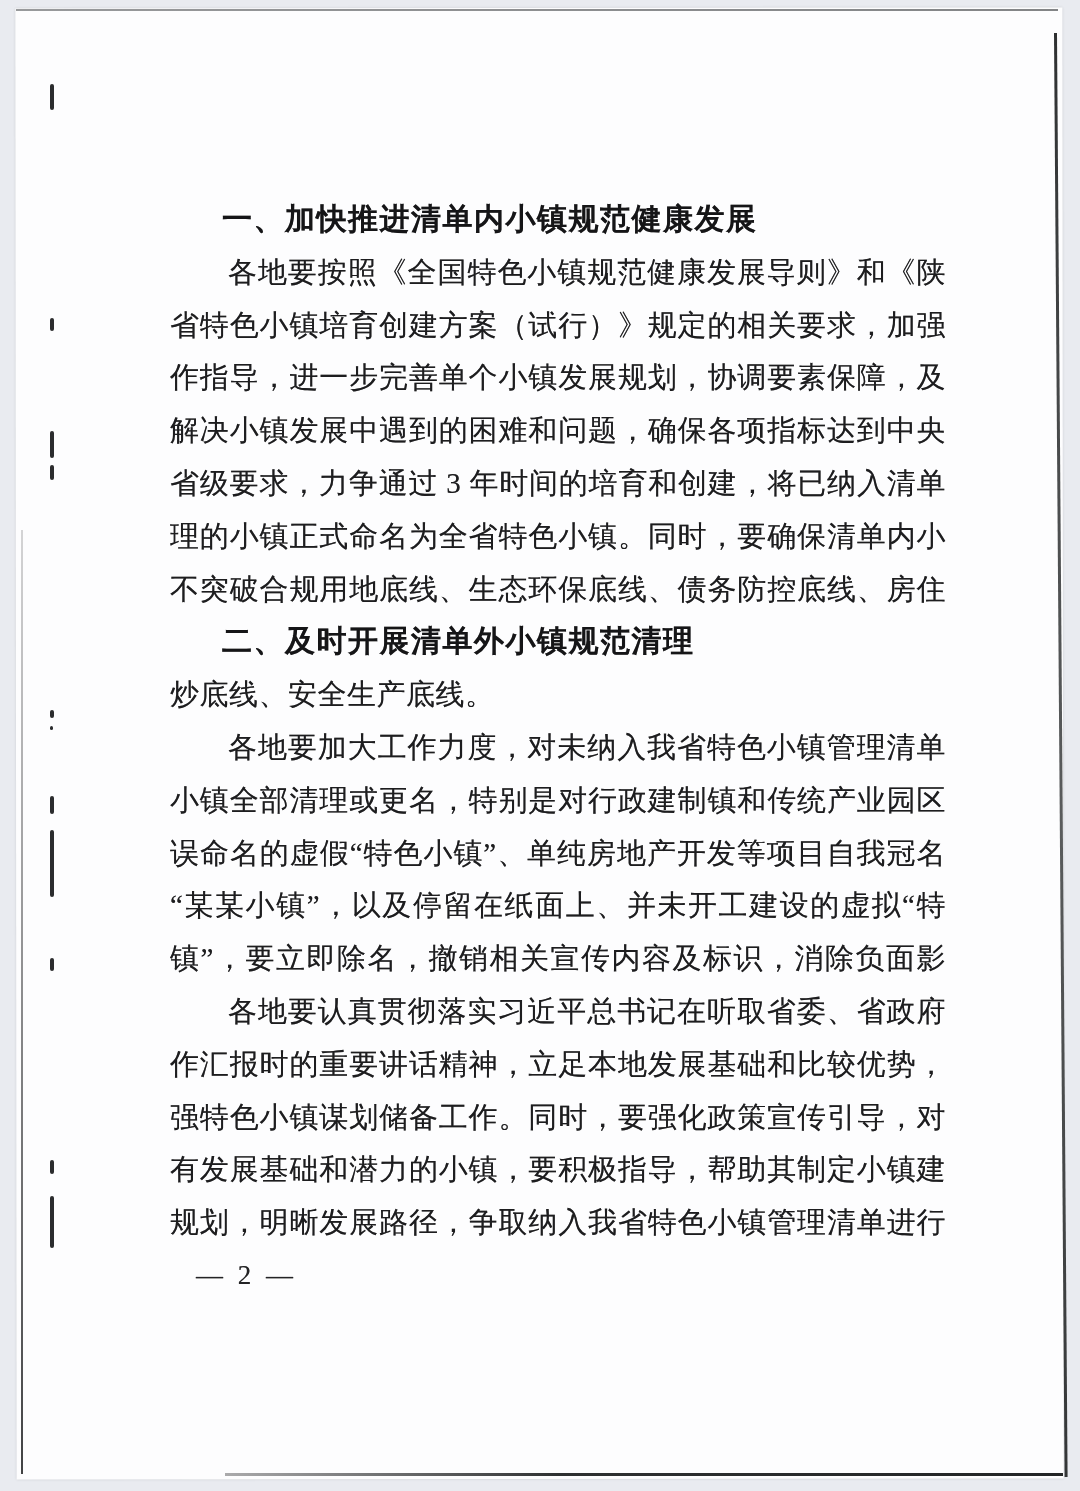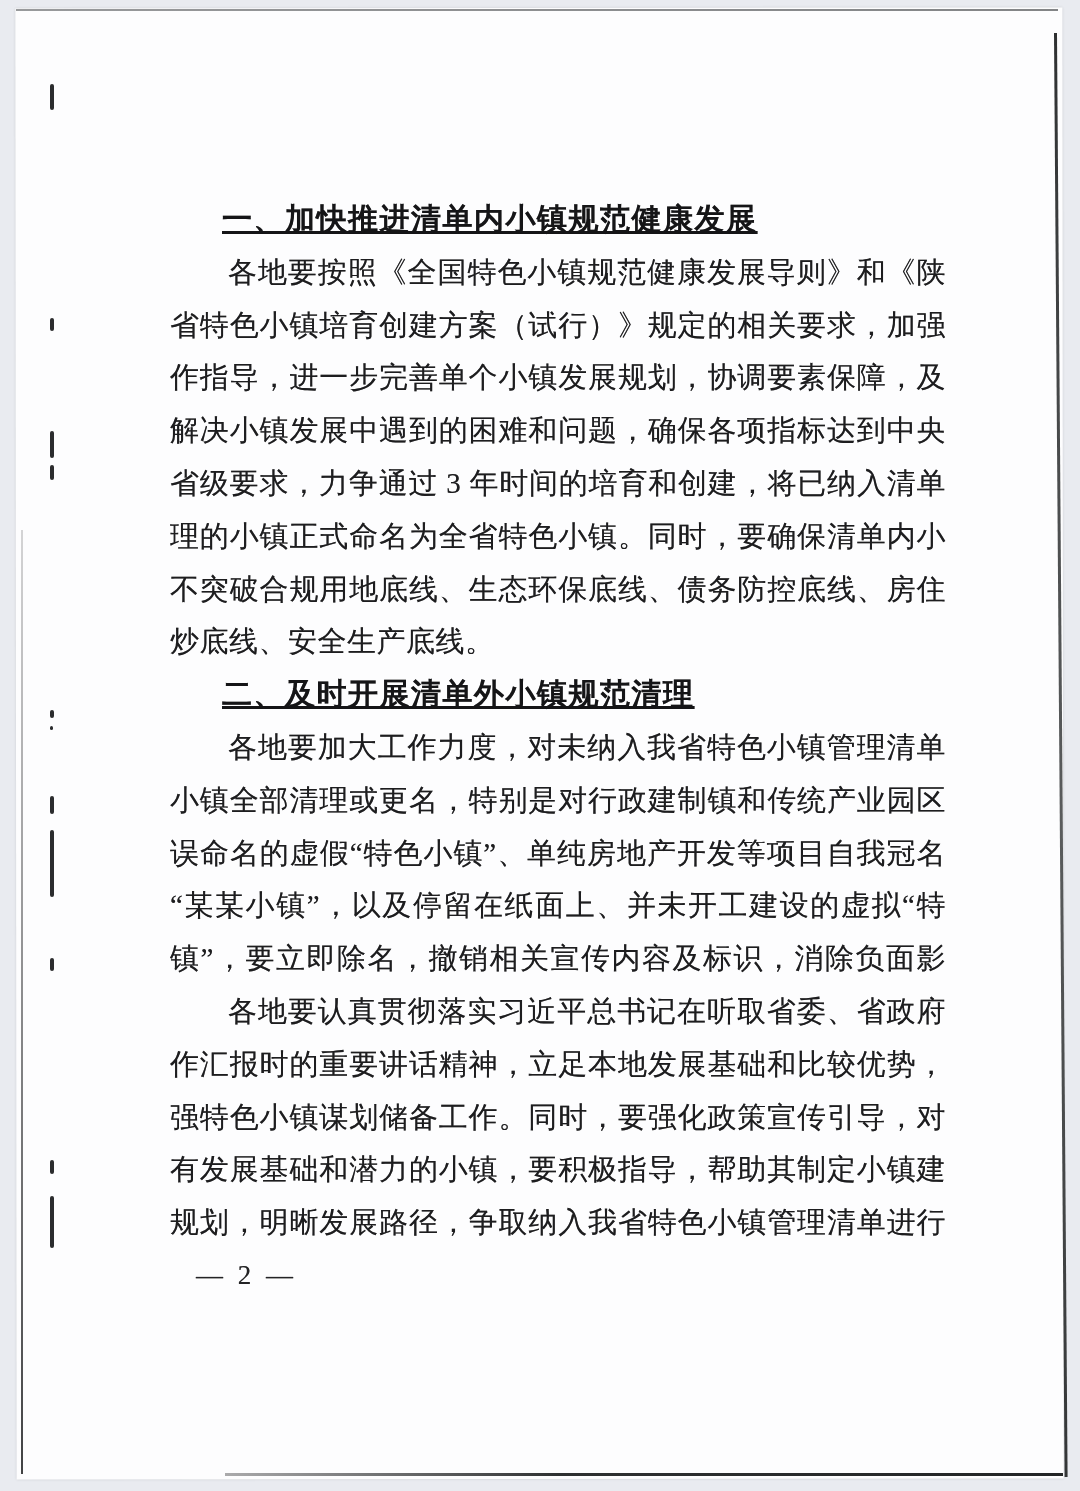--- a/index.html
+++ b/index.html
@@ -30,21 +30,21 @@
   
   .textblock{
     position:absolute;left:170px;top:193px;width:776px;
     color:#1d1d1f;
     text-shadow:0 0 .6px rgba(20,20,20,.55);
   }
   .row{height:52.8px;line-height:52.8px;white-space:nowrap;}
   .heading{
     font-family:"Liberation Sans","DejaVu Sans",sans-serif;
     font-weight:700;font-size:30px;letter-spacing:1.5px;
-    padding-left:52px;color:#151517;text-decoration:underline;
+    padding-left:52px;color:#151517;
   }
   .line{
     font-size:29px;
     text-align:justify;text-align-last:justify;
     white-space:normal;overflow:hidden;
     letter-spacing:.5px;
   }
   .line.indent{text-indent:58px;}
   .line.short{text-align-last:left;}
   .pagenum{
@@ -77,23 +77,23 @@
 <div class="textblock">
 
   <div class="row heading">一、加快推进清单内小镇规范健康发展</div>
   <div class="row line indent">各地要按照《全国特色小镇规范健康发展导则》和《陕西</div>
   <div class="row line">省特色小镇培育创建方案（试行）》规定的相关要求，加强工</div>
   <div class="row line">作指导，进一步完善单个小镇发展规划，协调要素保障，及时</div>
   <div class="row line">解决小镇发展中遇到的困难和问题，确保各项指标达到中央和</div>
   <div class="row line">省级要求，力争通过 3 年时间的培育和创建，将已纳入清单管</div>
   <div class="row line">理的小镇正式命名为全省特色小镇。同时，要确保清单内小镇</div>
   <div class="row line">不突破合规用地底线、生态环保底线、债务防控底线、房住不</div>
+  <div class="row heading">二、及时开展清单外小镇规范清理</div>
+
   <div class="row line short">炒底线、安全生产底线。</div>
-
-  <div class="row heading">二、及时开展清单外小镇规范清理</div>
   <div class="row line indent">各地要加大工作力度，对未纳入我省特色小镇管理清单的</div>
   <div class="row line">小镇全部清理或更名，特别是对行政建制镇和传统产业园区错</div>
   <div class="row line">误命名的虚假“特色小镇”、单纯房地产开发等项目自我冠名的</div>
   <div class="row line">“某某小镇”，以及停留在纸面上、并未开工建设的虚拟“特色小</div>
   <div class="row line">镇”，要立即除名，撤销相关宣传内容及标识，消除负面影响。</div>
 
   <div class="row line indent">各地要认真贯彻落实习近平总书记在听取省委、省政府工</div>
   <div class="row line">作汇报时的重要讲话精神，立足本地发展基础和比较优势，加</div>
   <div class="row line">强特色小镇谋划储备工作。同时，要强化政策宣传引导，对于</div>
   <div class="row line">有发展基础和潜力的小镇，要积极指导，帮助其制定小镇建设</div>

